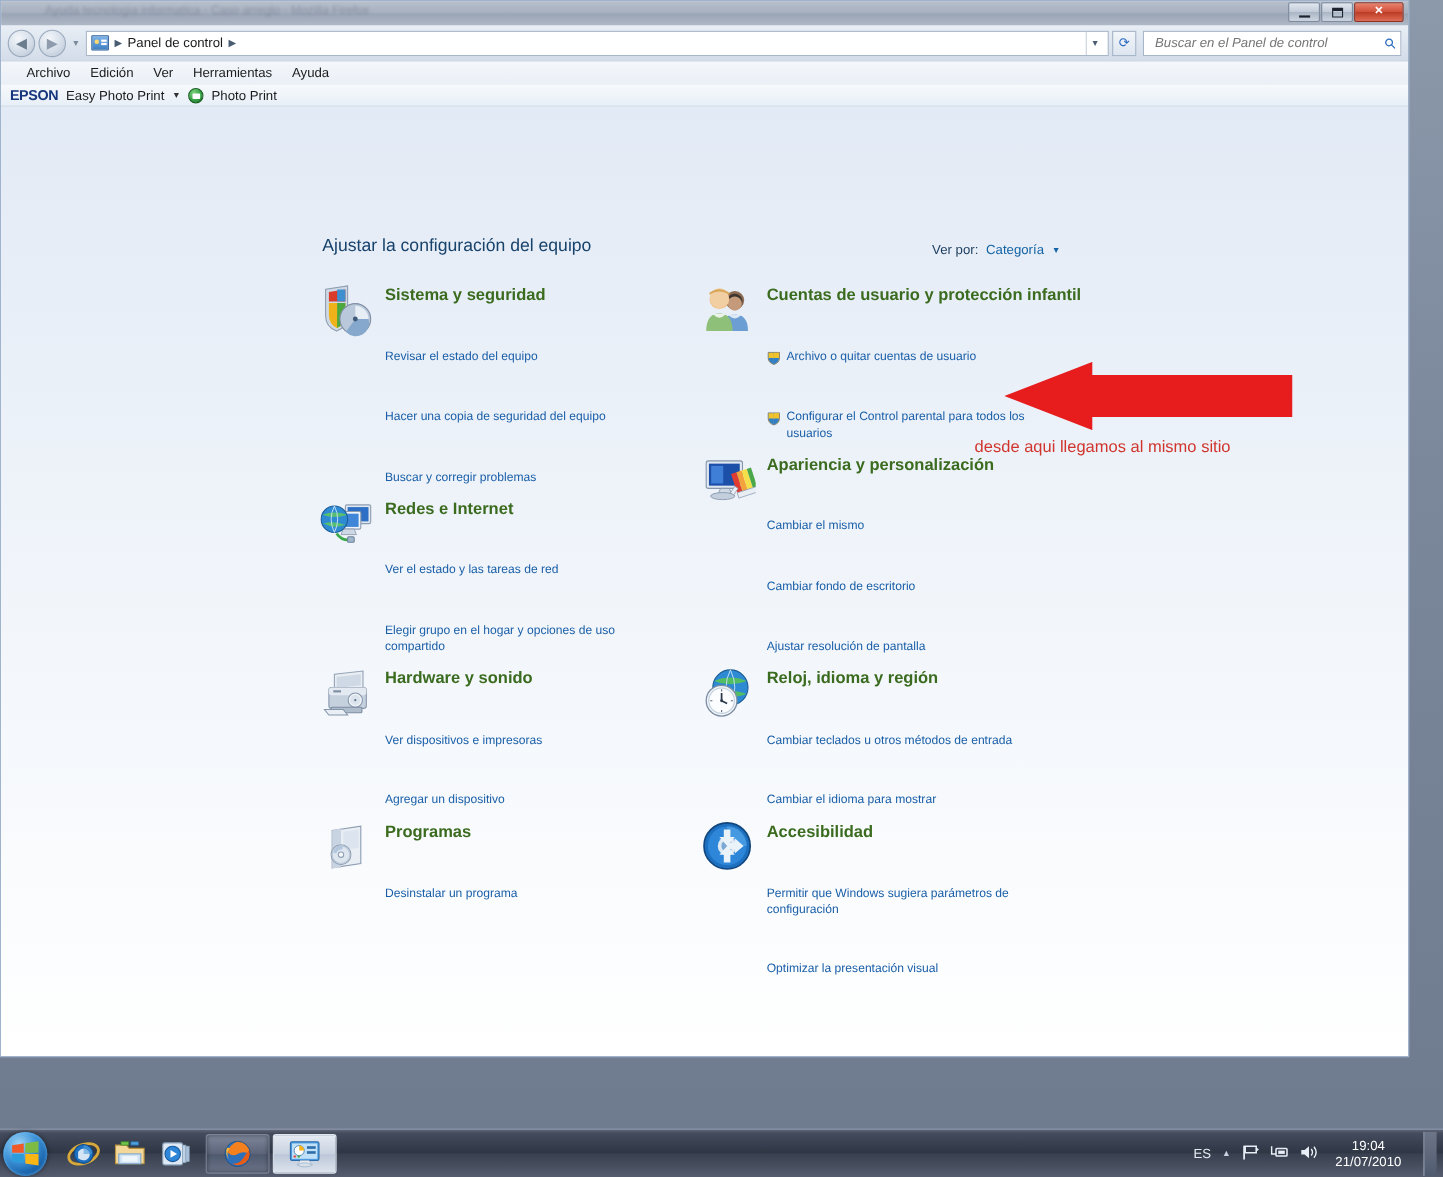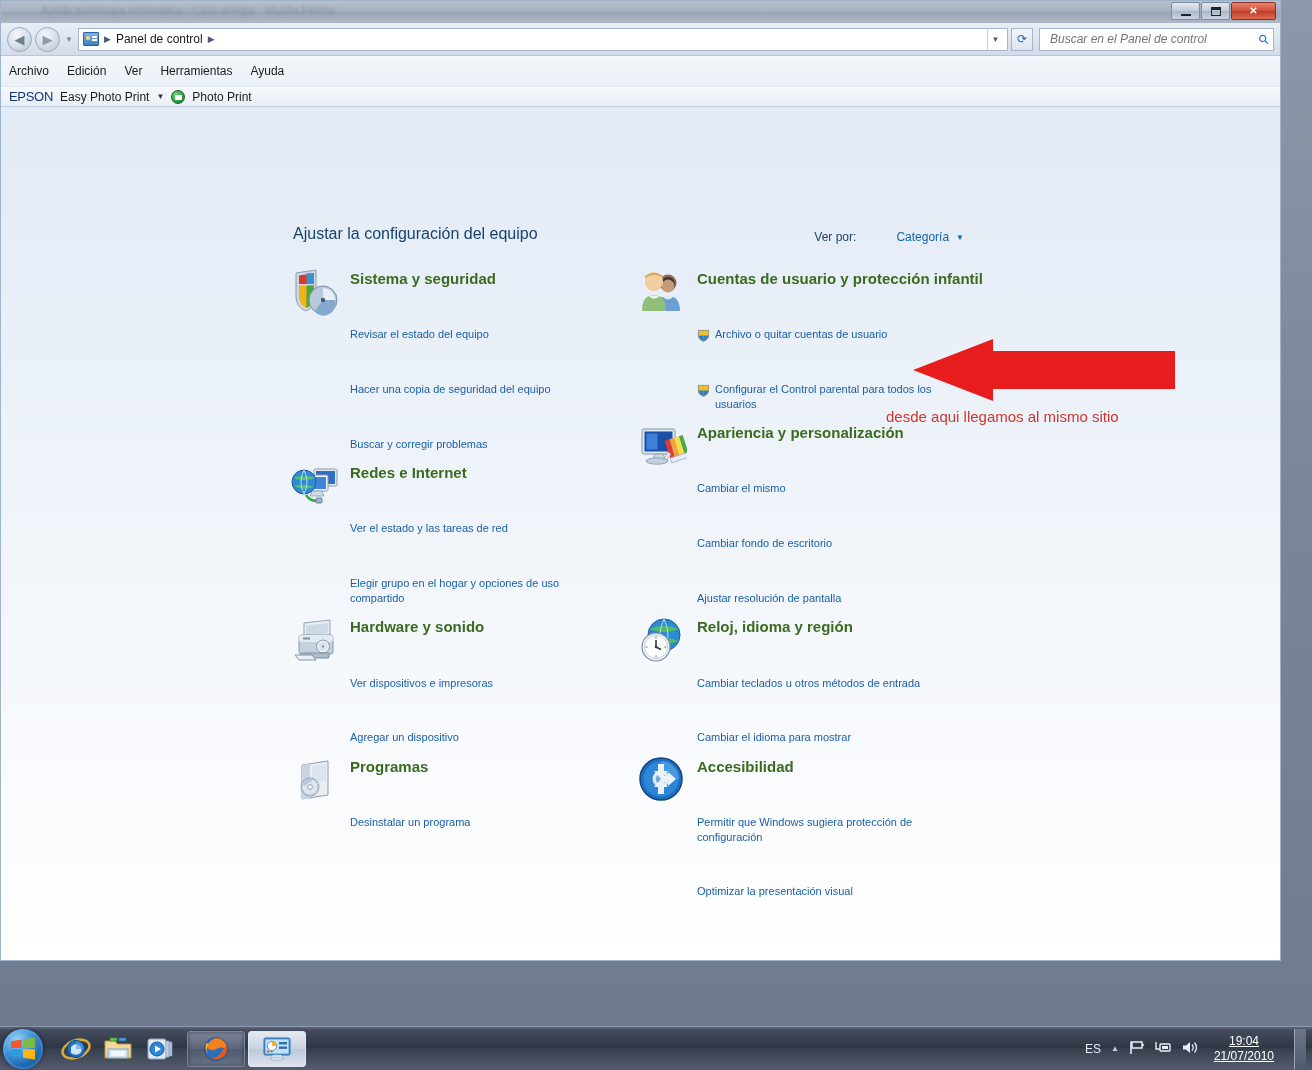--- a/index.html
+++ b/index.html
@@ -133,40 +133,40 @@
   .searchbox input {
     border: 0; outline: 0; flex: 1;
     font-family: "Liberation Sans", sans-serif;
     font-size: 12px; font-style: italic; color: #6d6d6d;
     background: transparent;
   }
   .search-glyph { color: #2b6bbf; font-size: 13px; transform: rotate(-45deg); }
 
   
   .menubar {
-    height: 31px;
+    height: 21px;
     background: linear-gradient(180deg,#f4f7fb 0%,#eaf0f7 100%);
     display: flex; align-items: center;
-    padding-left: 8px; gap: 18px;
+    padding-left: 23px; gap: 18px;
     font-size: 12px; color: #1c1c1c;
     border-bottom: 1px solid #e2e9f1;
   }
   .menubar span { cursor: default; }
 
   
   .epsonbar {
     height: 20px;
     background: linear-gradient(180deg,#f6f9fc 0%,#e8eff7 100%);
     border-bottom: 1px solid #c3d0df;
     display: flex; align-items: center;
     padding-left: 8px; gap: 7px;
     font-size: 12px; color: #1c1c1c;
   }
   .epson-logo {
-    font-weight: normal; color: #16357d; letter-spacing: -0.3px;
+    font-weight: bold; color: #16357d; letter-spacing: -0.3px;
     font-size: 13px;
   }
   .epson-caret { font-size: 8px; color: #333; }
   .epson-pp-icon {
     width: 14px; height: 14px; border-radius: 50%;
     background: radial-gradient(circle at 35% 30%,#7ed07e 0%,#2f9e3f 60%,#1d6e2a 100%);
     border: 1px solid #1b5e24;
     position: relative;
   }
   .epson-pp-icon::after {
@@ -185,21 +185,21 @@
     position: absolute; left: 292px; top: 118px;
     font-size: 16px; color: #17426b;
     font-weight: normal;
   }
   .viewby {
     position: absolute; right: 316px; top: 123px;
     display: flex; align-items: center; gap: 7px;
     font-size: 12px;
   }
   .viewby-label { color: #1c3c5e; }
-  .viewby-val { color: #1464a5; margin-left: 33px; }
+  .viewby-val { color: #1464a5; }
   .viewby-caret { color: #1464a5; font-size: 8px; }
 
   .cats {
     position: absolute; left: 0; top: 160px; right: 0;
     display: flex;
   }
   .col { display: flex; flex-direction: column; }
   .col-left  { margin-left: 289px; width: 345px; }
   .col-right { margin-left: 2px;  width: 430px; }
 
@@ -289,21 +289,20 @@
     display: flex; align-items: center; gap: 10px;
     padding-right: 6px;
     color: #e6ecf5; font-size: 12px;
   }
   .tray-lang { font-size: 12px; }
   .tray-caret { font-size: 8px; color: #c8d2e0; }
   .clock {
     text-align: center; line-height: 1.25;
     font-size: 12px; color: #fff;
     padding: 0 6px;
-    text-decoration: underline;
   }
   .showdesktop {
     width: 12px; height: 40px; margin-left: 4px;
     background: linear-gradient(180deg,#6d7689 0%,#4e real5870 100%);
     background: linear-gradient(180deg,#6d7689 0%,#505a6e 100%);
     border-left: 1px solid #9aa4b6;
   }
 </style>
 </head>
 <body>
@@ -571,21 +570,21 @@
                 <path d="M24 6 A18 18 0 0 1 42 24 L24 24 Z" fill="#57a9e8" opacity="0.55"></path>
                 <circle cx="24" cy="24" r="8.5" fill="#dfe9f3"></circle>
                 <circle cx="24" cy="24" r="5.2" fill="#7ba8d4"></circle>
                 <path d="M21 9 h6 v7 h4 l-7 8 l-7 -8 h4 z" fill="#eaf2fa"></path>
                 <path d="M39 21 v6 h-7 v4 l-8 -7 l8 -7 v4 z" fill="#eaf2fa" transform="rotate(180 31.5 24)"></path>
                 <path d="M21 39 h6 v-7 h4 l-7 -8 l-7 8 h4 z" fill="#eaf2fa"></path>
               </svg>
             </div>
             <div class="cat-body">
               <div class="cat-title">Accesibilidad</div>
-              <a class="cat-link">Permitir que Windows sugiera protección de configuración</a>
+              <a class="cat-link">Permitir que Windows sugiera parámetros de configuración</a>
               <a class="cat-link">Optimizar la presentación visual</a>
             </div>
           </div>
 
         </div>
       </div>
 
       <div class="annot-arrow">
         <svg width="262" height="62" viewBox="0 0 262 62">
           <path d="M262 12 L80 12 L80 0 L0 31 L80 62 L80 50 L262 50 Z" fill="#e71d1d"></path>

